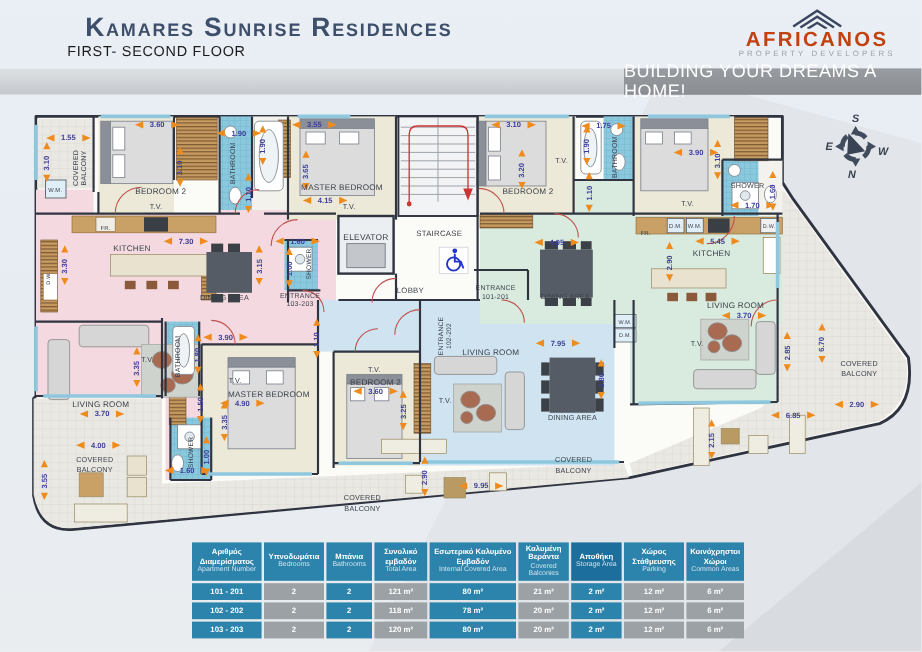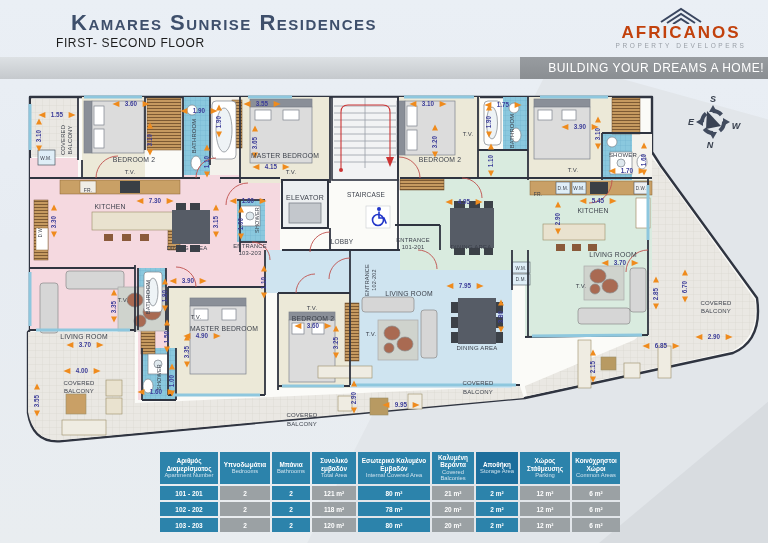--- a/index.html
+++ b/index.html
@@ -20,22 +20,22 @@
     font-size:12px;letter-spacing:.6px;color:#1c1c1c;text-align:right;}
   .logo{position:absolute;right:12px;top:6px;z-index:5;text-align:center;width:150px;}
   .logo-name{font-weight:bold;font-size:17px;letter-spacing:2px;color:#c2410c;line-height:1;}
   .logo-tag{font-size:6.5px;letter-spacing:2.6px;color:#9aa0a8;margin-top:1px;}
   .banner{position:absolute;left:0;top:57px;width:768px;height:22px;z-index:4;}
   .banner-left{position:absolute;left:0;top:0;width:540px;height:22px;
     background:linear-gradient(180deg,#dde1e4,#c5c9cd);
     clip-path:polygon(0 0,100% 0,calc(100% - 20px) 100%,0 100%);}
   .banner-right{position:absolute;left:520px;top:0;width:248px;height:22px;
     background:linear-gradient(180deg,#989ca0,#8a8e92);
-    color:#fff;font-size:12px;letter-spacing:.5px;
-    display:flex;align-items:center;justify-content:flex-end;padding-right:4px;box-sizing:border-box;}
+    color:#fff;font-size:15px;letter-spacing:.5px;
+    display:flex;align-items:center;justify-content:flex-end;padding-right:28px;box-sizing:border-box;}
   
   #plan{position:absolute;left:0;top:0;z-index:2;}
   .rl{font-family:"Liberation Sans",sans-serif;font-size:6.8px;fill:#3a3f49;text-anchor:middle;letter-spacing:.2px;}
   .dl{font-family:"Liberation Sans",sans-serif;font-size:6.3px;fill:#3d3e99;text-anchor:middle;font-weight:bold;}
   .compass-letter{font-family:"Liberation Sans",sans-serif;font-size:9px;font-weight:bold;font-style:italic;fill:#38404e;text-anchor:middle;}
   
   #apt-table{position:absolute;left:158px;top:450px;z-index:6;border-collapse:separate;border-spacing:2px;table-layout:fixed;width:444px;}
   #apt-table th{background:#2c83ab;color:#fff;padding:2px 1px;line-height:1.15;vertical-align:middle;}
   #apt-table th.dark{background:#1c6e9c;}
   #apt-table .gr{font-size:6.4px;font-weight:bold;}

